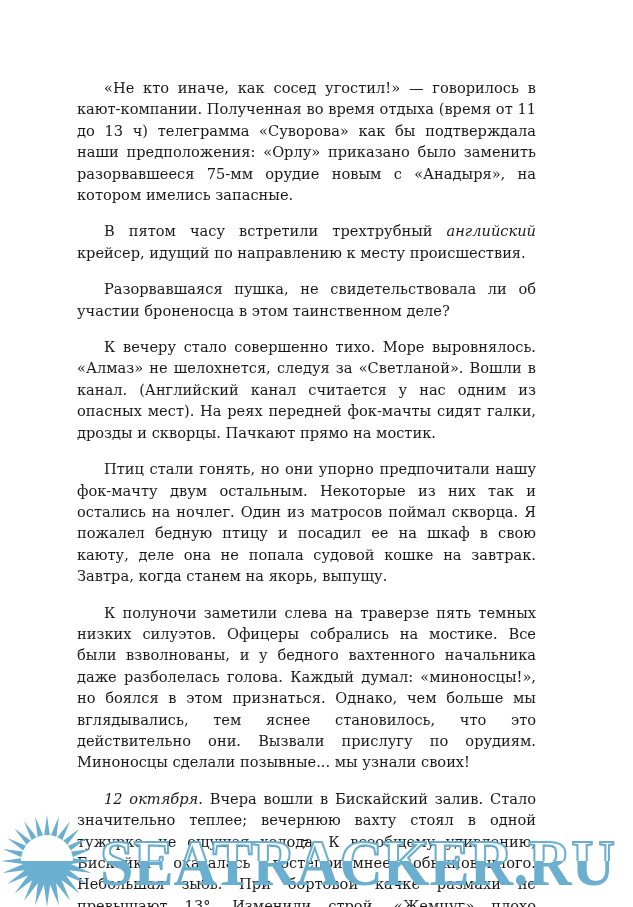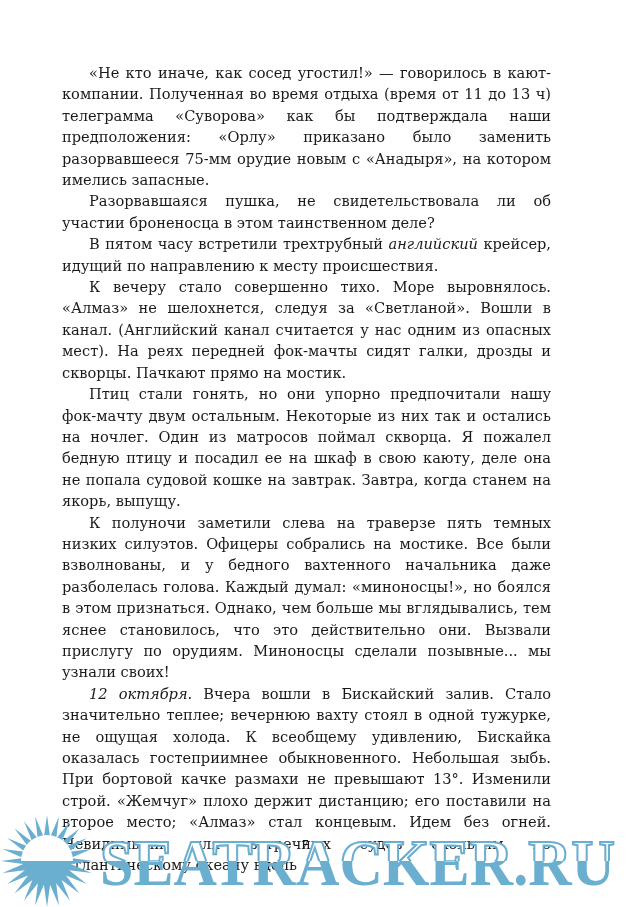--- a/index.html
+++ b/index.html
@@ -9,42 +9,42 @@
       left: 62px;
       top: 62px;
       width: 489px;
       font-family: "DejaVu Serif", "Liberation Serif", serif;
       font-size: 14.6px;
       line-height: 21.4px;
       color: #1a1a1a;
       text-align: justify;
       hyphens: manual;
     }
-    .page-text p { margin: 0; text-indent: 27px; }
+    .page-text p { margin: 15px; text-indent: 27px; }
     .page-text em { font-style: italic; }
     .watermark {
       position: absolute;
       left: 0; top: 815px;
       width: 633px; height: 92px;
     }
     .page-number {
       position: absolute;
       left: 302px; top: 836px;
       font-family: "Liberation Serif", serif;
       font-size: 13px;
       color: #111;
     }
   </style>
 </head>
 <body>
 
 <div class="page-text" id="page-text">
     <p><span>«Не кто иначе, как сосед угостил!» — говорилось в кают-компании. Полученная во время отдыха (время от 11 до 13 ч) телеграмма «Суворова» как бы подтверждала наши предположения: «Орлу» приказано было заменить разорвавшееся 75-мм орудие новым с «Анадыря», на котором имелись запасные.</span></p>
+    <p><span>В пятом часу встретили трехтрубный </span><em>английский</em><span> крейсер, идущий по направлению к месту происшествия.</span></p>
     <p><span>Разорвавшаяся пушка, не свидетельствовала ли об участии броненосца в этом таинственном деле?</span></p>
-    <p><span>В пятом часу встретили трехтрубный </span><em>английский</em><span> крейсер, идущий по направлению к месту происшествия.</span></p>
     <p><span>К вечеру стало совершенно тихо. Море выровнялось. «Алмаз» не шелохнется, следуя за «Светланой». Вошли в канал. (Английский канал считается у нас одним из опасных мест). На реях передней фок-мачты сидят галки, дрозды и скворцы. Пачкают прямо на мостик.</span></p>
     <p><span>Птиц стали гонять, но они упорно предпочитали нашу фок-мачту двум остальным. Некоторые из них так и остались на ночлег. Один из матросов поймал скворца. Я пожалел бедную птицу и посадил ее на шкаф в свою каюту, деле она не попала судовой кошке на завтрак. Завтра, когда станем на якорь, выпущу.</span></p>
     <p><span>К полуночи заметили слева на траверзе пять темных низких силуэтов. Офицеры собрались на мостике. Все были взволнованы, и у бедного вахтенного начальника даже разболелась голова. Каждый думал: «миноносцы!», но боялся в этом признаться. Однако, чем больше мы вглядывались, тем яснее становилось, что это действительно они. Вызвали прислугу по орудиям. Миноносцы сделали позывные... мы узнали своих!</span></p>
     <p><em>12 октября</em><span>. Вчера вошли в Бискайский залив. Стало значительно теплее; вечернюю вахту стоял в одной тужурке, не ощущая холода. К всеобщему удивлению, Бискайка оказалась гостеприимнее обыкновенного. Небольшая зыбь. При бортовой качке размахи не превышают 13°. Изменили строй. «Жемчуг» плохо держит дистанцию; его поставили на второе место; «Алмаз» стал концевым. Идем без огней. Невидимыми для встречных судов скользим по Атлантическому океану вдоль</span></p>
   </div>
 
 <svg class="watermark" viewBox="0 0 633 92" xmlns="http://www.w3.org/2000/svg">
   <defs>
     <clipPath id="lowerHalf">
         <rect x="0" y="46" width="633" height="60"></rect>

